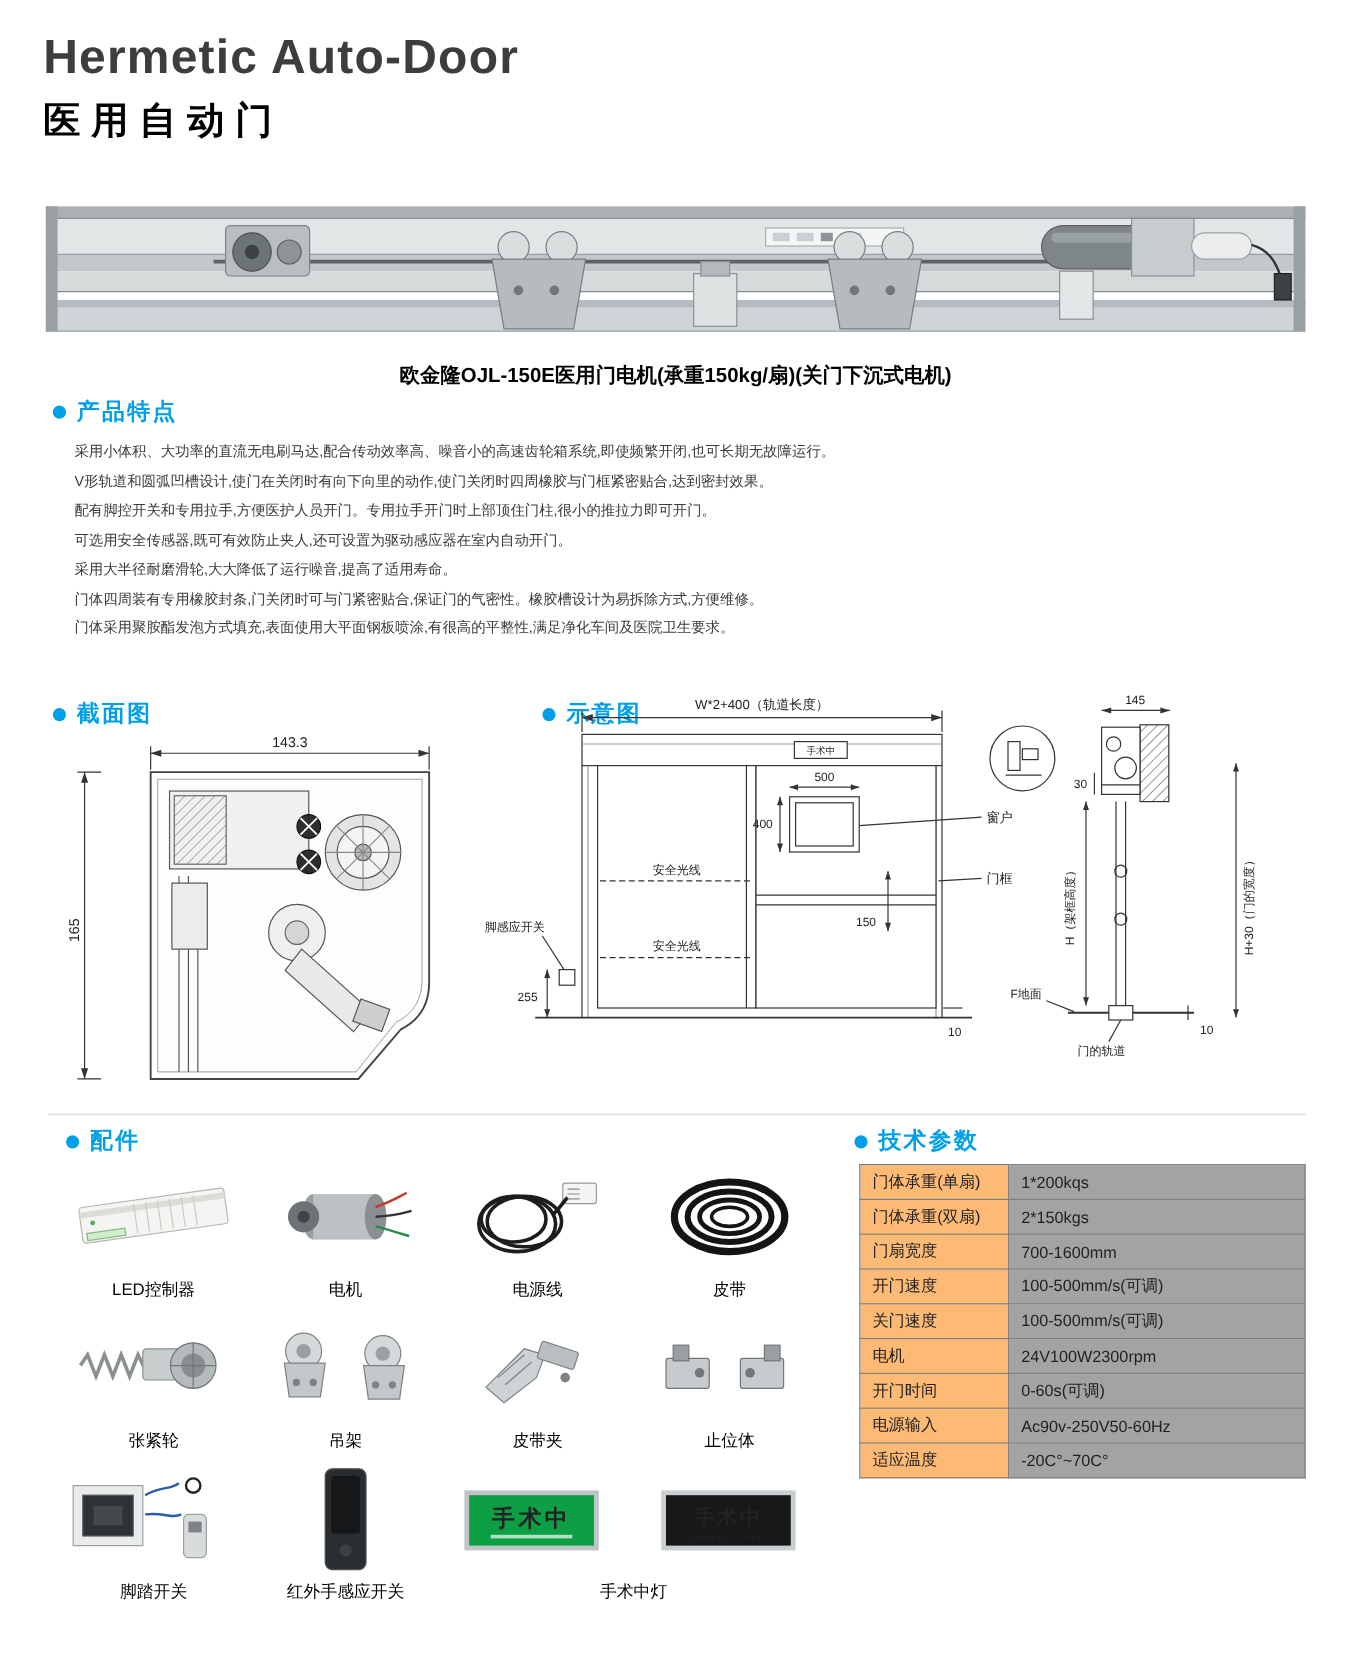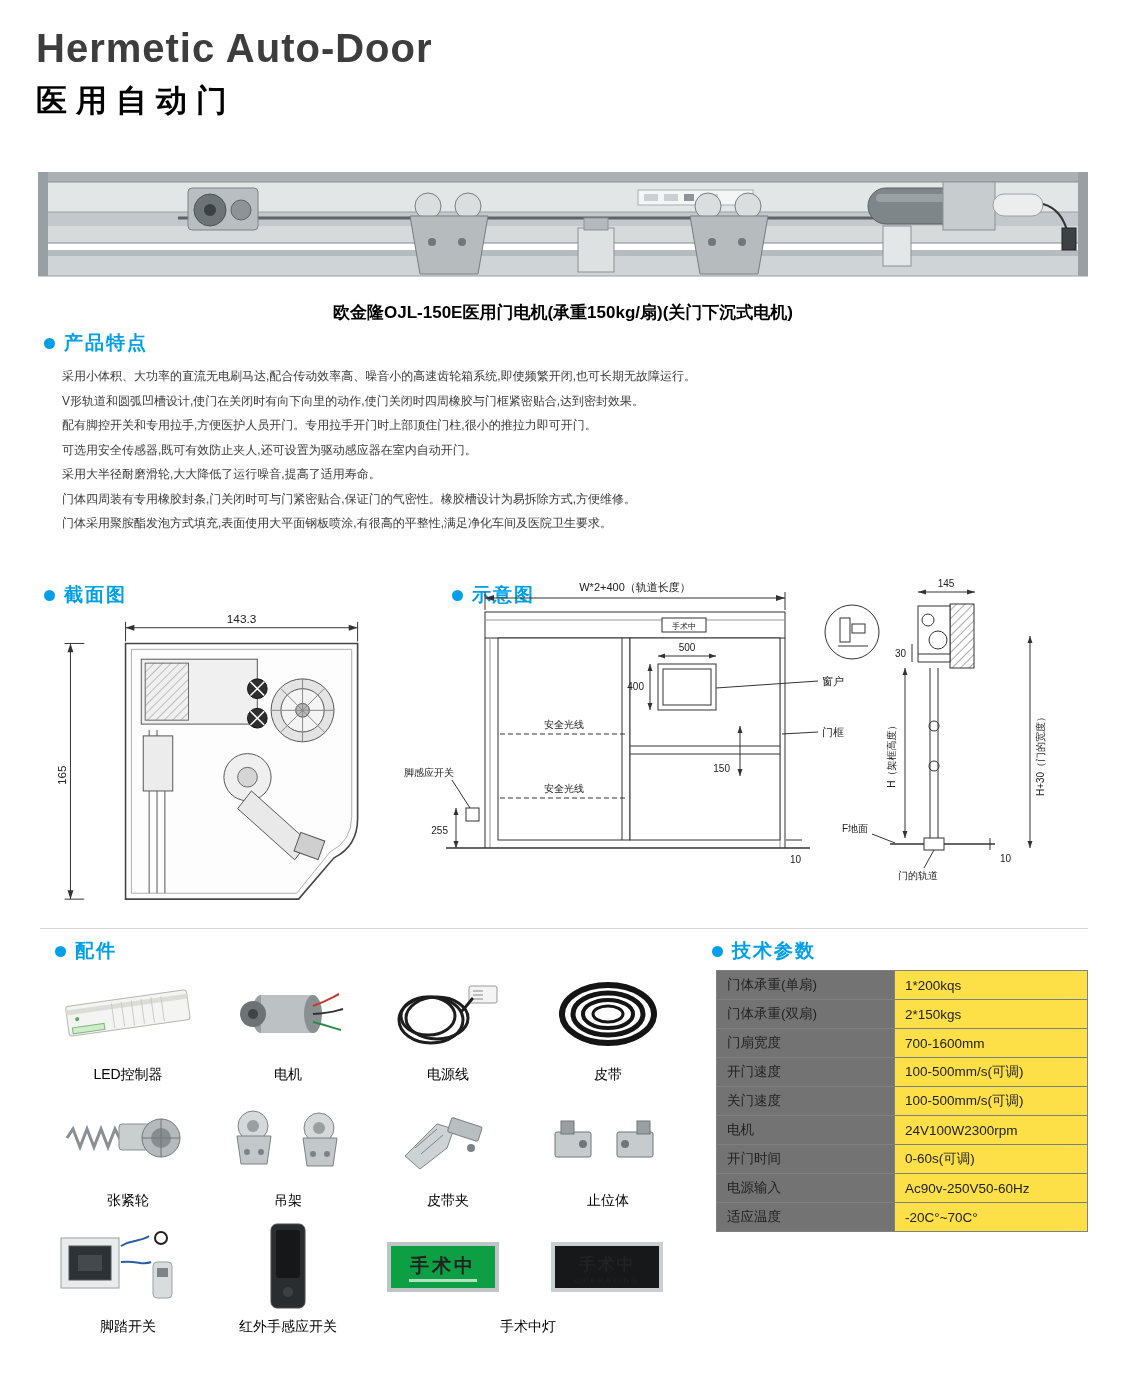--- a/index.html
+++ b/index.html
@@ -27,22 +27,22 @@
   .acc-grid { position:absolute; left:48px; top:966px; width:648px; }
   .acc-row { display:flex; }
   .acc-item { width:160px; display:flex; flex-direction:column; align-items:center; margin-bottom:8px; }
   .acc-item.wide { width:320px; }
   .acc-img { width:150px; height:96px; display:flex; align-items:center; justify-content:center; }
   .acc-item.wide .acc-img { width:310px; }
   .acc-label { font-size:14px; color:#000; margin-top:4px; text-align:left; }
 
   .specs-table { position:absolute; left:716px; top:970px; width:372px; border-collapse:collapse; }
   .specs-table td { border:1px solid #808080; font-size:13.5px; color:#222; height:29px; padding:0 10px; }
-  .specs-table td.sp-label { width:178px; background:#737373; }
-  .specs-table td.sp-value { background:#fde047; }
+  .specs-table td.sp-label { width:124px; background:#fdba74; }
+  .specs-table td.sp-value { background:#a3a3a3; }
 </style>
 </head>
 <body>
 
 <div class="page">
 
   <div class="title-en">Hermetic  Auto-Door</div>
   <div class="title-zh">医用自动门</div>
 
   <div class="hero">

